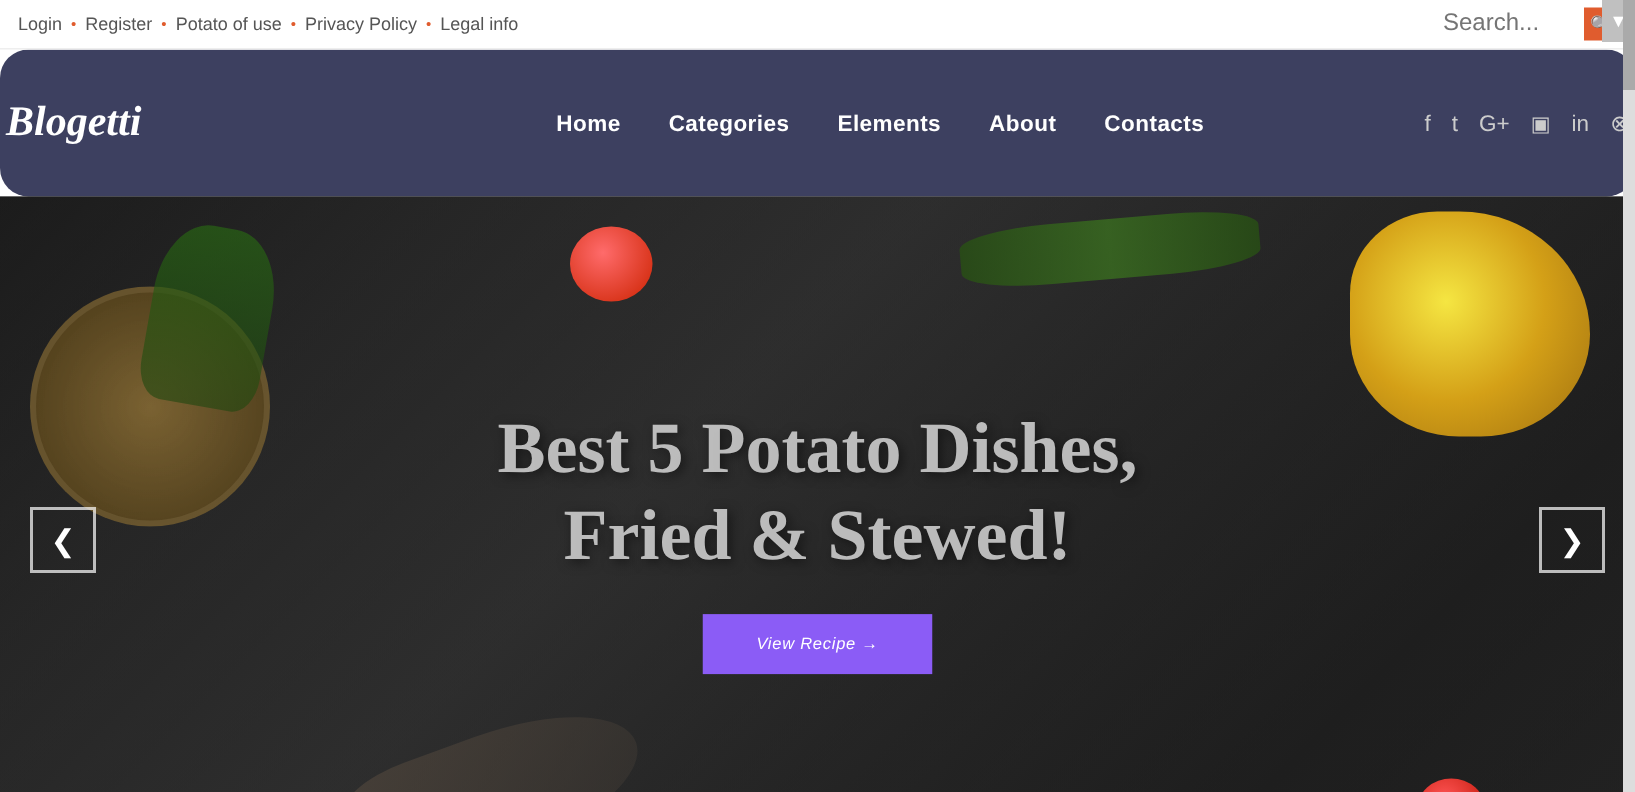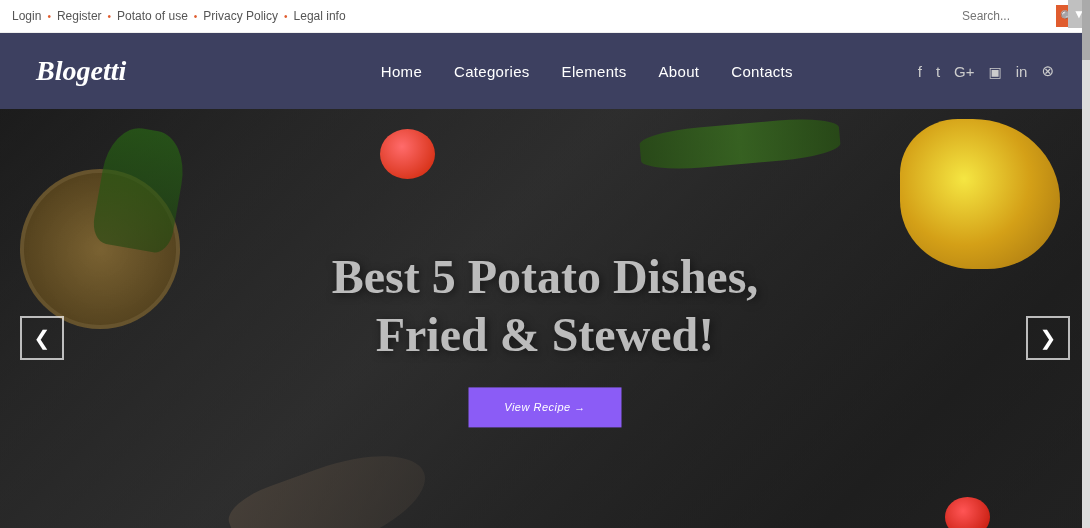--- a/index.html
+++ b/index.html
@@ -35,21 +35,21 @@
       font-size: 10px;
     }
     .search-area {
       display: flex;
       align-items: center;
       gap: 4px;
     }
     .search-area input {
       border: none;
       outline: none;
-      font-size: 12px;
+      font-size: 16px;
       color: #999;
       width: 90px;
     }
     .search-icon-btn {
       background: #e05c2e;
       border: none;
       color: white;
       width: 22px;
       height: 22px;
       cursor: pointer;
@@ -70,24 +70,25 @@
       justify-content: center;
       font-size: 12px;
       position: absolute;
       right: 0;
       top: 0;
     }
 
     
     #header {
       background: #3d4060;
-      height: 76px;
-      display: flex;
-      align-items: center;
-      padding: 0 36px;
+      height: 98px;
+      display: flex;
+      align-items: center;
+      padding: 0 4px;
+      border-radius: 19px;
     }
     .logo-area {
       flex: 0 0 220px;
     }
     .logo-title {
       font-size: 28px;
       font-weight: bold;
       font-style: italic;
       color: #fff;
       font-family: Georgia, serif;
@@ -101,21 +102,21 @@
       flex: 1;
       display: flex;
       align-items: center;
       justify-content: center;
       gap: 32px;
     }
     .main-nav a {
       color: #fff;
       text-decoration: none;
       font-size: 15px;
-      font-weight: 400;
+      font-weight: 700;
       letter-spacing: 0.3px;
     }
     .social-icons {
       display: flex;
       align-items: center;
       gap: 14px;
     }
     .social-icon {
       color: #ccc;
       font-size: 15px;

